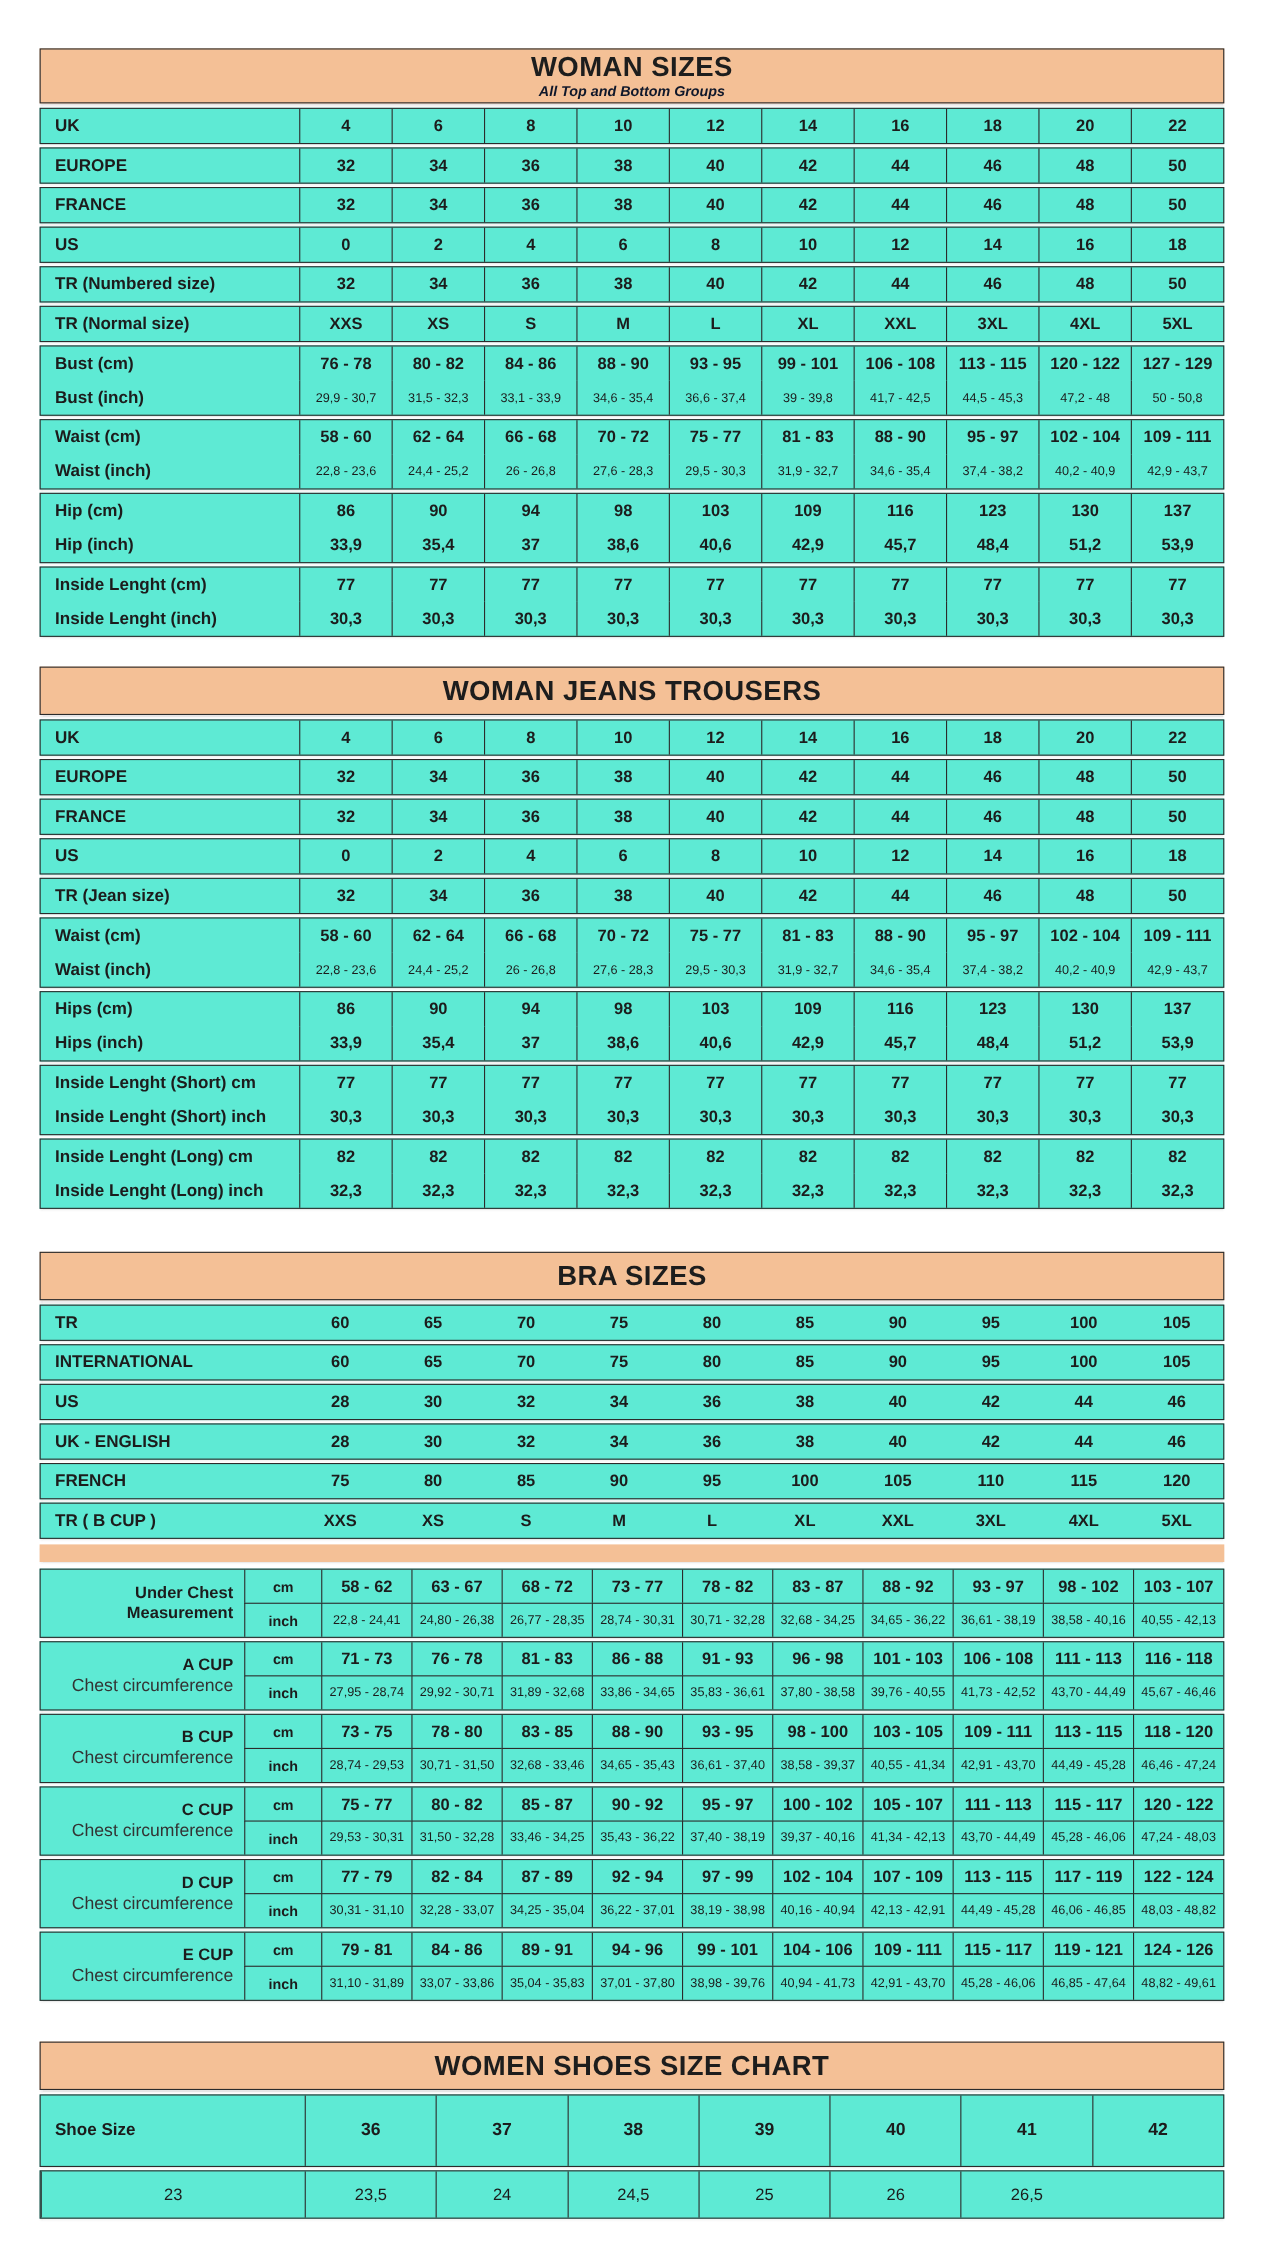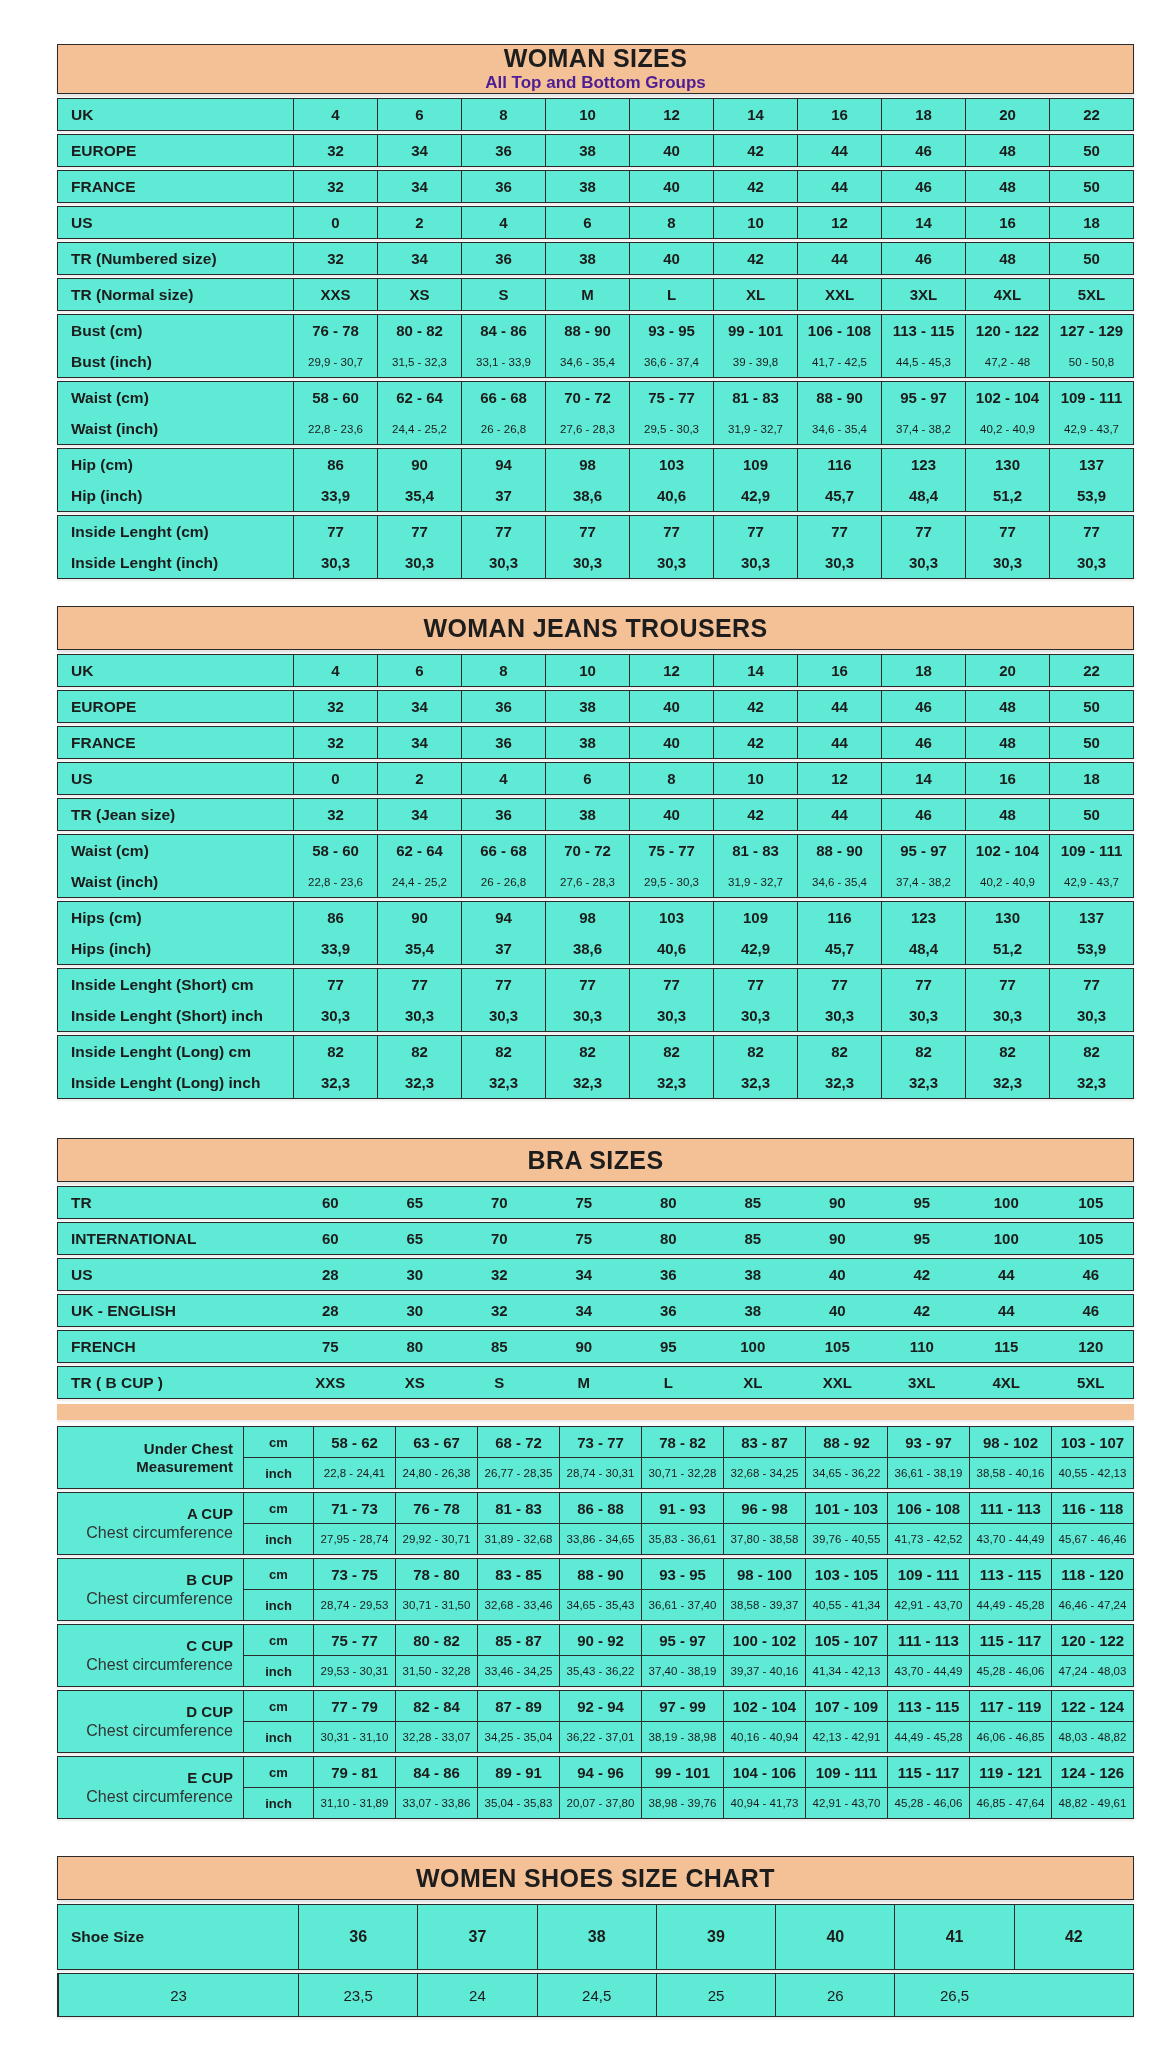--- a/index.html
+++ b/index.html
@@ -3,35 +3,35 @@
 <meta charset="utf-8">
 <style>
   html,body{margin:0;padding:0;background:#ffffff;}
   body{
     width:1164px;
     font-family:"Liberation Sans","DejaVu Sans",sans-serif;
     color:#1c1c1c;
     -webkit-font-smoothing:antialiased;
   }
   .page{width:1164px;padding-top:44px;}
-  .tbl{width:1077px;margin-left:57px;}
+  .tbl{width:1077px;margin-left:36px;}
   .gap24{height:24px;} .gap36{height:36px;} .gap34{height:34px;}
 
   
   .band{
     background:#F4C096;
     border:1.6px solid #2b2b2b;
     box-shadow:0 3px 2px rgba(0,0,0,0.10);
     display:flex;flex-direction:column;align-items:center;justify-content:center;
     margin-bottom:4px;
   }
   .band.tall{height:48px;}
   .band.short{height:42px;align-items:center;}
   .band-title{font-size:25px;font-weight:bold;letter-spacing:0.4px;color:#1d1d1d;line-height:1.05;}
-  .band-sub{font-size:17px;font-weight:bold;color:#4c1d95;margin-top:1px;}
+  .band-sub{font-size:13px;font-weight:bold;color:#0f172a;margin-top:1px;font-style:italic;}
 
   
   .grp{
     border:1.5px solid #2b2b2b;
     background:#5eead4;
     box-shadow:0 2px 2px rgba(0,0,0,0.08);
     display:grid;
     margin-bottom:3px;
   }
   .g-std{grid-template-columns:235px repeat(10,1fr);}
@@ -672,21 +672,21 @@
           <div class="cell">99 - 101</div>
           <div class="cell">104 - 106</div>
           <div class="cell">109 - 111</div>
           <div class="cell">115 - 117</div>
           <div class="cell">119 - 121</div>
           <div class="cell">124 - 126</div>
           <div class="unit rtop">inch</div>
           <div class="cell small rtop">31,10 - 31,89</div>
           <div class="cell small rtop">33,07 - 33,86</div>
           <div class="cell small rtop">35,04 - 35,83</div>
-          <div class="cell small rtop">20,07 - 37,80</div>
+          <div class="cell small rtop">37,01 - 37,80</div>
           <div class="cell small rtop">38,98 - 39,76</div>
           <div class="cell small rtop">40,94 - 41,73</div>
           <div class="cell small rtop">42,91 - 43,70</div>
           <div class="cell small rtop">45,28 - 46,06</div>
           <div class="cell small rtop">46,85 - 47,64</div>
           <div class="cell small rtop">48,82 - 49,61</div>
         </div>
       </div>
   </section>
 

